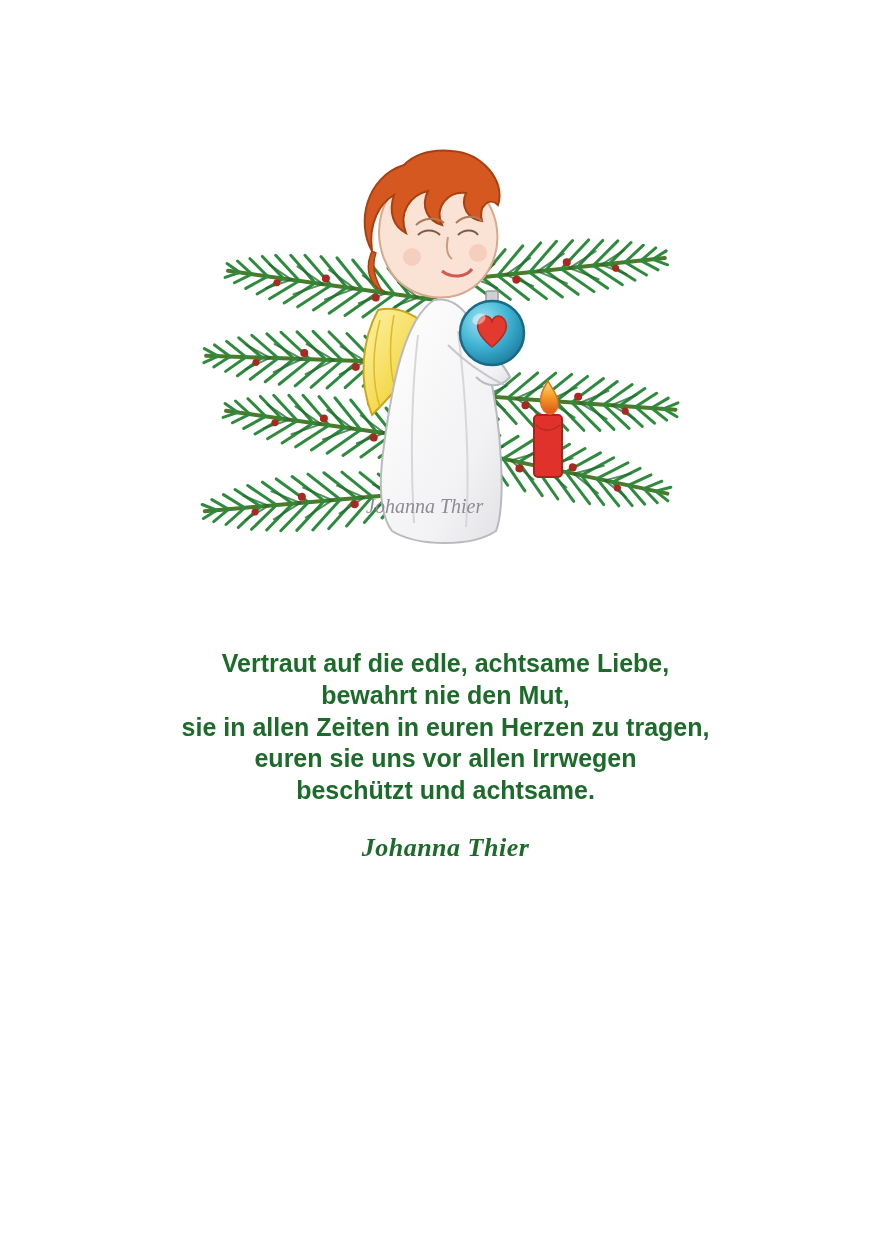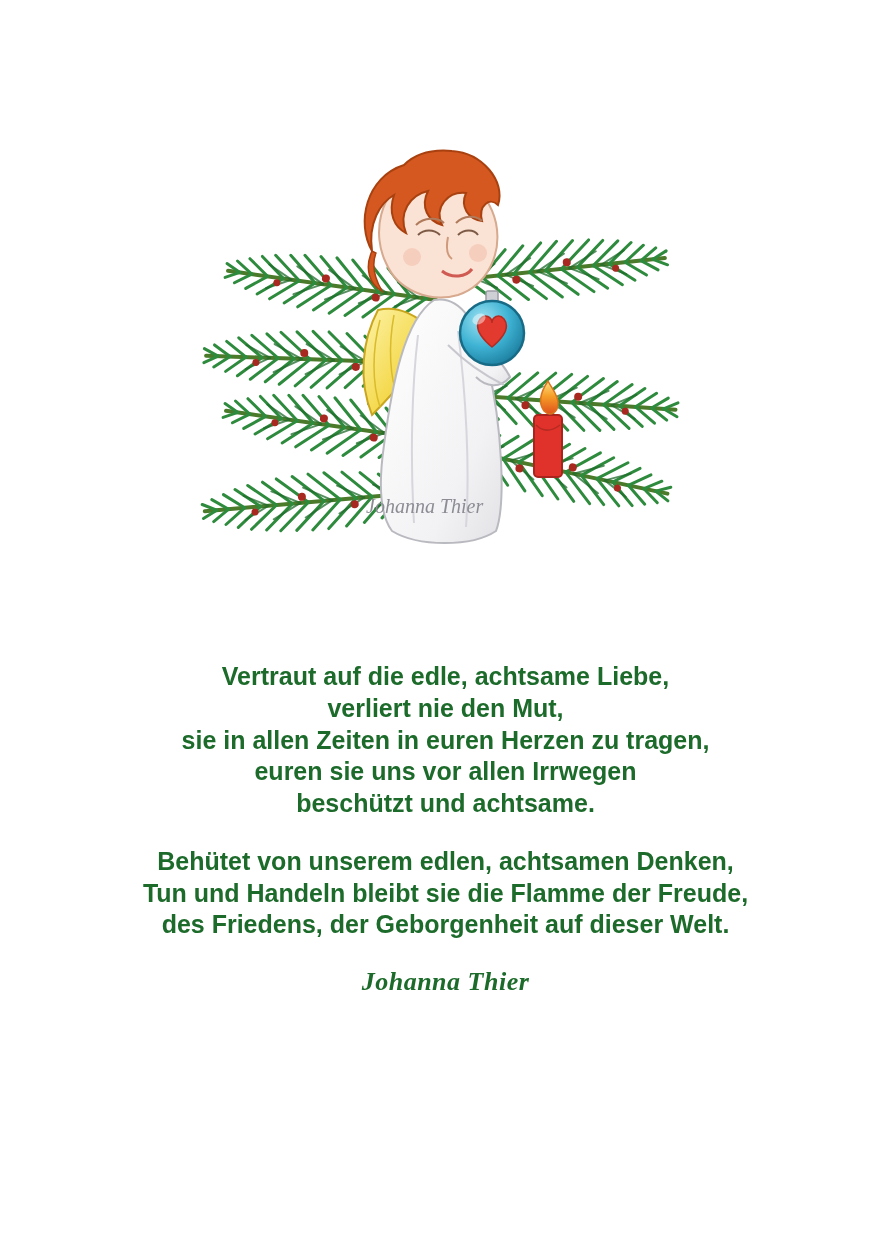--- a/index.html
+++ b/index.html
@@ -38,21 +38,21 @@
   }
 
   
   .poem {
     width: 780px;
     margin-top: 30px;
     text-align: center;
     color: #1d6b2b;
   }
   .stanza {
-    margin: 16px 0 26px 0;
+    margin: 3px 0 26px 0;
   }
   .stanza .line {
     font-size: 25px;
     font-weight: bold;
     line-height: 1.27;
     letter-spacing: 0px;
     white-space: pre;
     color: #1d6b2b;
   }
   .signature {
@@ -205,29 +205,24 @@
       </g>
 
       <text x="200" y="418" font-family="Liberation Serif, serif" font-style="italic" font-size="20" fill="#8c8c94">Johanna Thier</text>
     </svg>
   </div>
 
   <div class="poem">
 
     <div class="stanza">
       <div class="line">Vertraut auf die edle, achtsame Liebe,</div>
-      <div class="line">verliert nie den Mut,</div>
+      <div class="line">bewahrt nie den Mut,</div>
       <div class="line">sie in allen Zeiten in euren Herzen zu tragen,</div>
       <div class="line">euren sie uns vor allen Irrwegen</div>
       <div class="line">beschützt und achtsame.</div>
     </div>
 
-    <div class="stanza">
-      <div class="line">Behütet von unserem edlen, achtsamen Denken,</div>
-      <div class="line">Tun und Handeln bleibt sie die Flamme der Freude,</div>
-      <div class="line">des Friedens, der Geborgenheit auf dieser Welt.</div>
-    </div>
 
 
     <div class="signature">Johanna Thier</div>
   </div>
 
 </div>
 
 </body></html>

